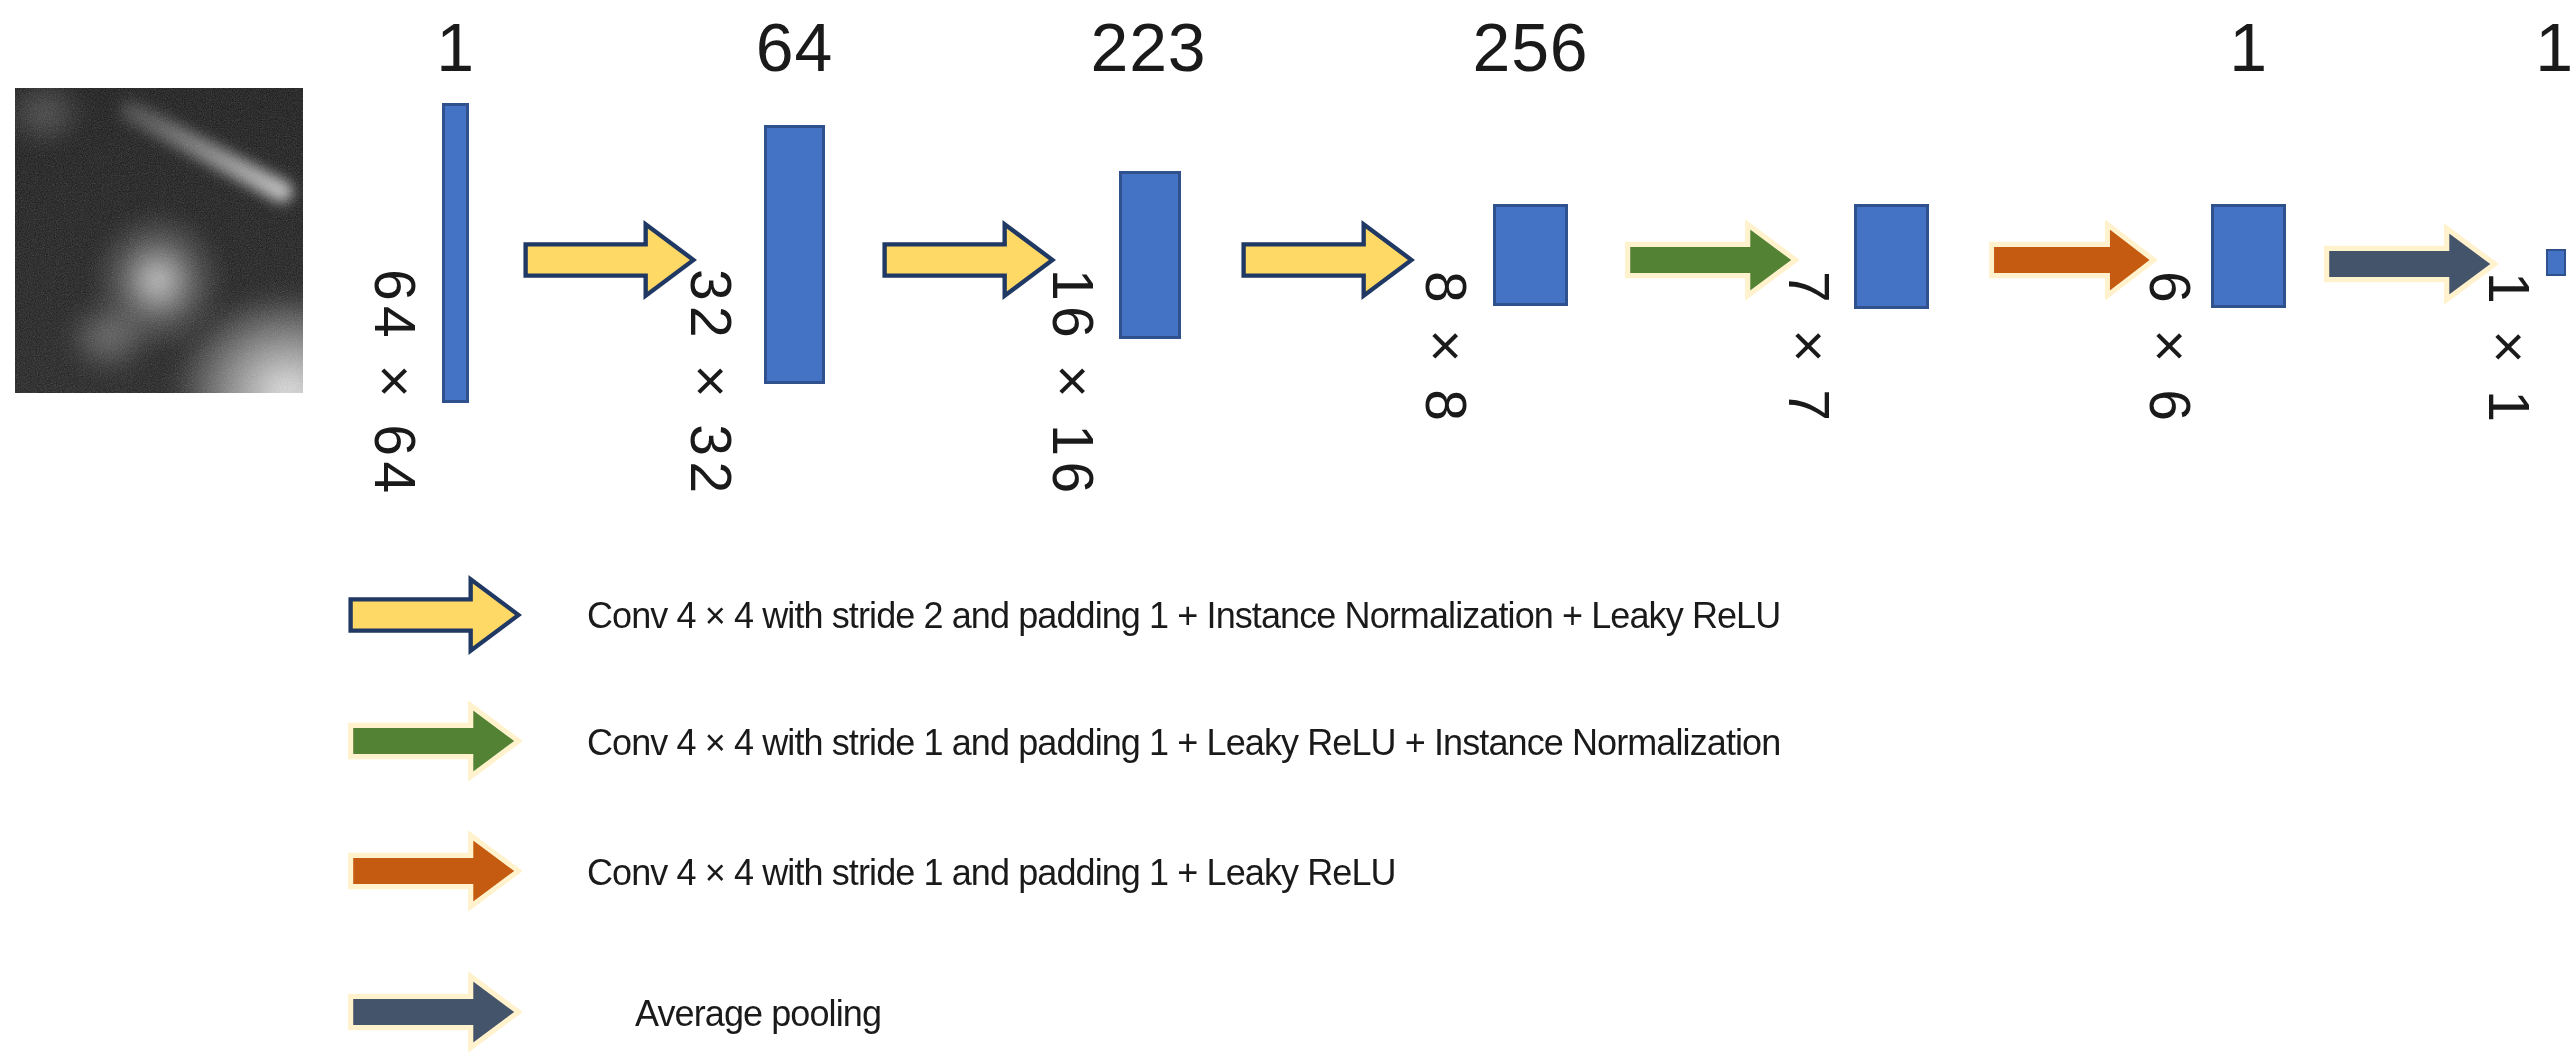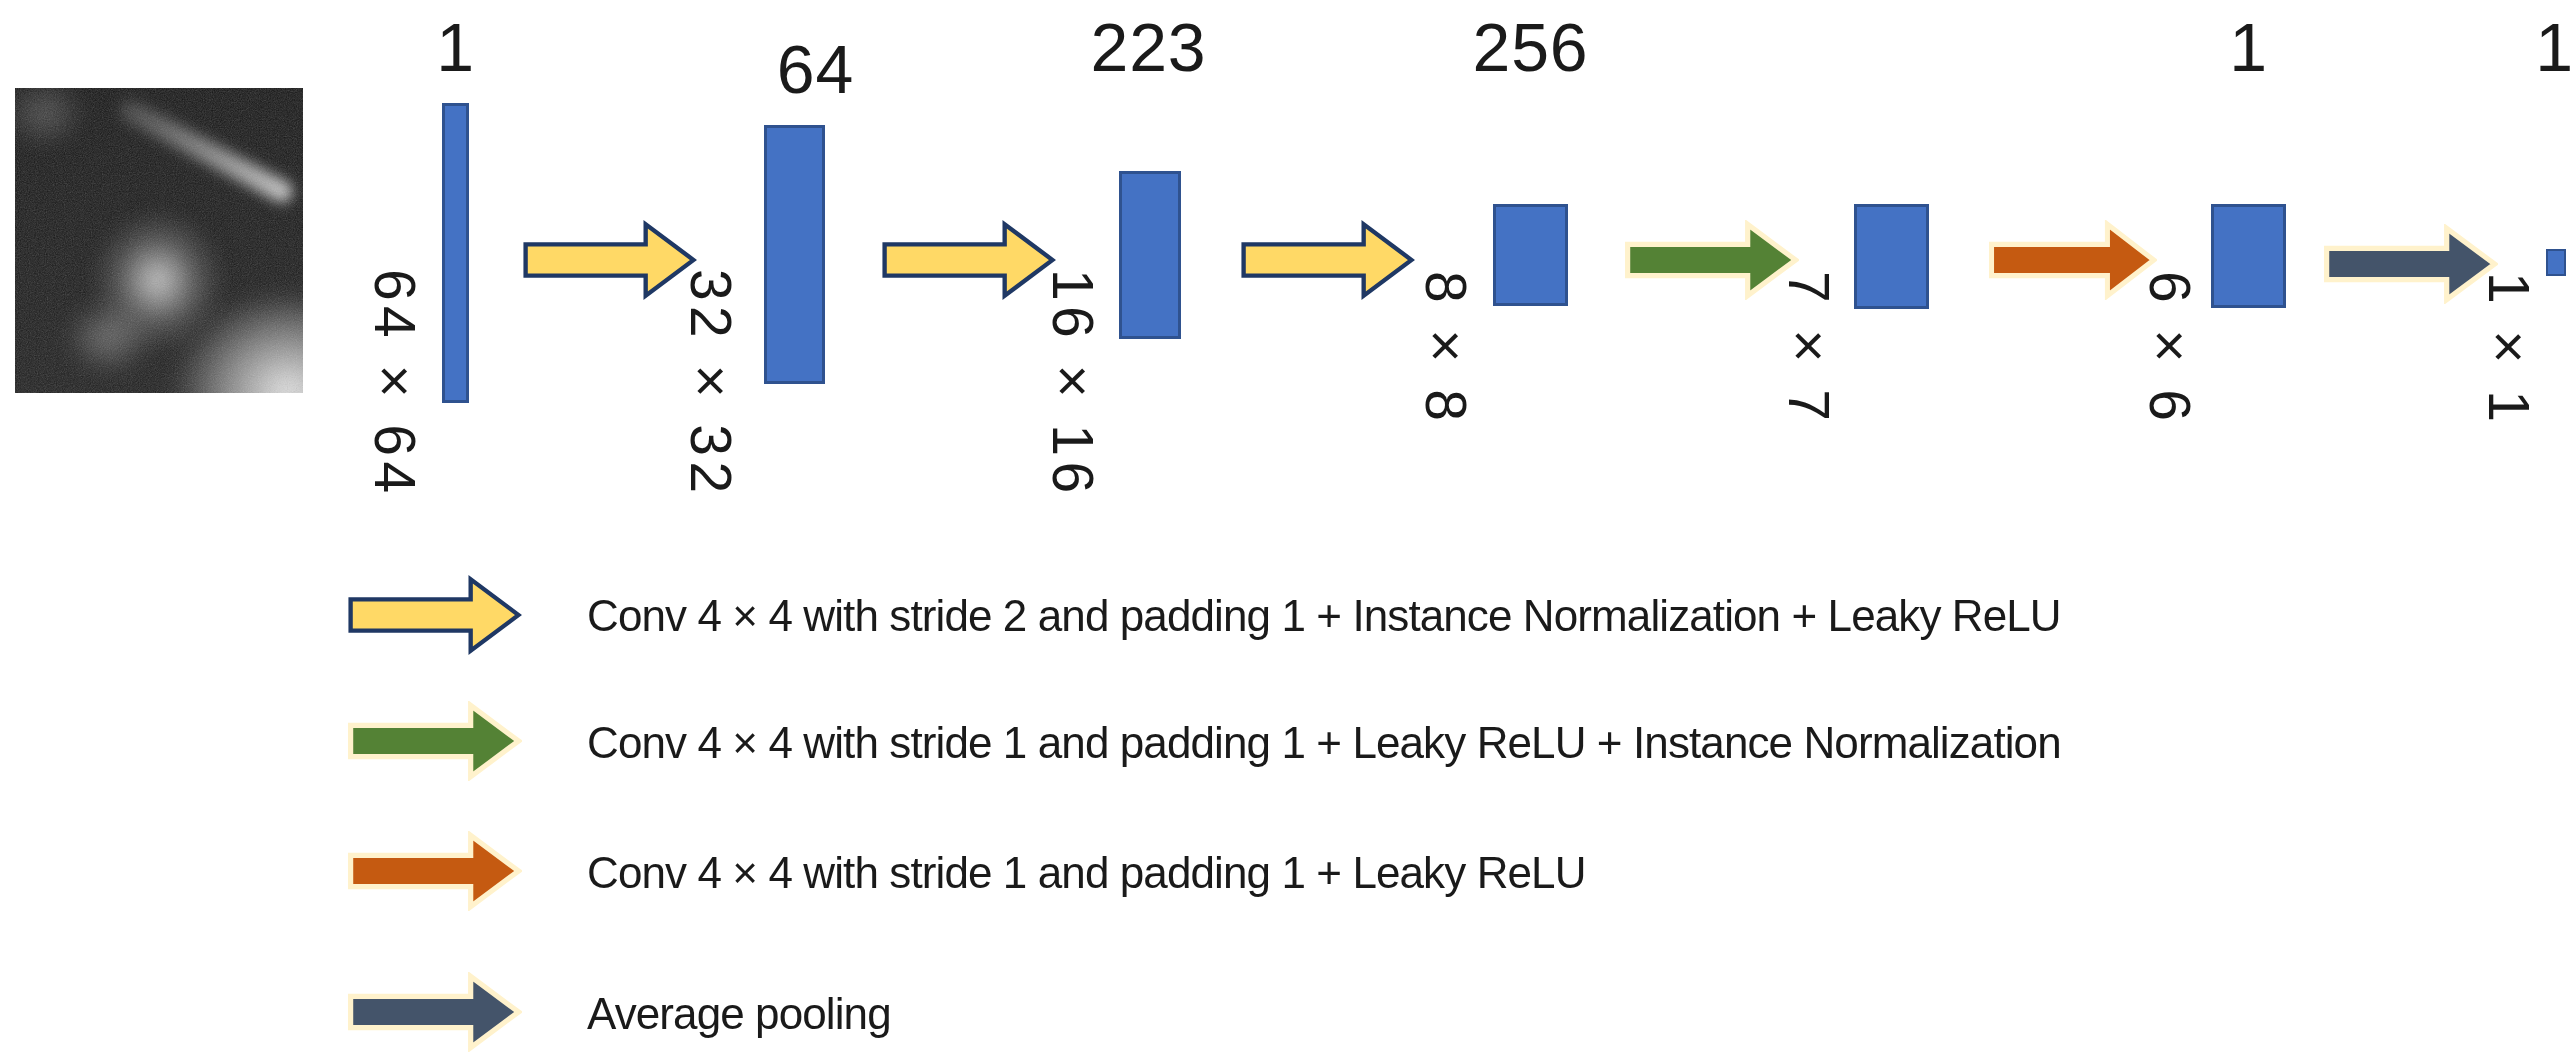--- a/index.html
+++ b/index.html
@@ -38,21 +38,21 @@
 
   
   .arrow{position:absolute;width:174px;height:80px;}
   .arrow polygon{stroke-linejoin:miter;}
   .arrow-yellow polygon{fill:var(--yellow,#FFD966);stroke:var(--yellow_border,#1F3864);stroke-width:5;}
   .arrow-green  polygon{fill:var(--green,#548235);stroke:var(--cream_border,#FFF2CC);stroke-width:6;}
   .arrow-orange polygon{fill:var(--orange,#C55A11);stroke:var(--cream_border,#FFF2CC);stroke-width:6;}
   .arrow-slate  polygon{fill:var(--slate,#44546A);stroke:var(--cream_border,#FFF2CC);stroke-width:6;}
 
   
-  .legend-text{position:absolute;left:587px;font-size:44px;line-height:59px;letter-spacing:-0.9px;
+  .legend-text{position:absolute;left:587px;font-size:36px;line-height:59px;letter-spacing:-0.9px;
                white-space:nowrap;}
 </style>
 </head>
 <body>
 
 <div class="canvas">
 
   <div class="ct">
     <div class="blob wisp"></div>
     <div class="streak"></div>
@@ -62,21 +62,21 @@
     <svg class="noise" width="288" height="305" viewBox="0 0 321 340">
       <filter id="n">
           <feTurbulence type="fractalNoise" baseFrequency="0.8" numOctaves="3" stitchTiles="stitch"></feTurbulence>
         <feColorMatrix type="saturate" values="0"></feColorMatrix>
         </filter>
       <rect width="321" height="340" filter="url(#n)" opacity="0.30"></rect>
     </svg>
   </div>
 
   <div class="chan" style="left:366px;">1</div>
-  <div class="chan" style="left:726px;margin-top:22px;">64</div>
+  <div class="chan" style="left:705px;">64</div>
   <div class="chan" style="left:1059px;">223</div>
   <div class="chan" style="left:1441px;">256</div>
   <div class="chan" style="left:2159px;">1</div>
   <div class="chan" style="left:2465px;">1</div>
 
   <div class="bar" style="left:442px;top:103px;width:27px;height:300px;"></div>
   <div class="bar" style="left:764px;top:125px;width:61px;height:259px;"></div>
   <div class="bar" style="left:1119px;top:171px;width:62px;height:168px;"></div>
   <div class="bar" style="left:1493px;top:204px;width:75px;height:102px;"></div>
   <div class="bar" style="left:1854px;top:204px;width:75px;height:105px;"></div>
@@ -121,16 +121,16 @@
   <div class="legend-text" style="top:713px;">Conv 4 × 4 with stride 1 and padding 1 + Leaky ReLU + Instance Normalization</div>
 
   <svg class="arrow arrow-orange abs" style="left:348px;top:831px;" viewBox="0 0 200 92" preserveAspectRatio="none">
       <polygon points="3,28 141,28 141,5 196,46 141,87 141,64 3,64"></polygon>
     </svg>
   <div class="legend-text" style="top:843px;">Conv 4 × 4 with stride 1 and padding 1 + Leaky ReLU</div>
 
   <svg class="arrow arrow-slate abs" style="left:348px;top:972px;" viewBox="0 0 200 92" preserveAspectRatio="none">
       <polygon points="3,28 141,28 141,5 196,46 141,87 141,64 3,64"></polygon>
     </svg>
-  <div class="legend-text" style="top:984px;">Average pooling</div>
+  <div class="legend-text" style="top:984px;margin-left:48px;">Average pooling</div>
 
 </div>
 
 
 </body></html>

